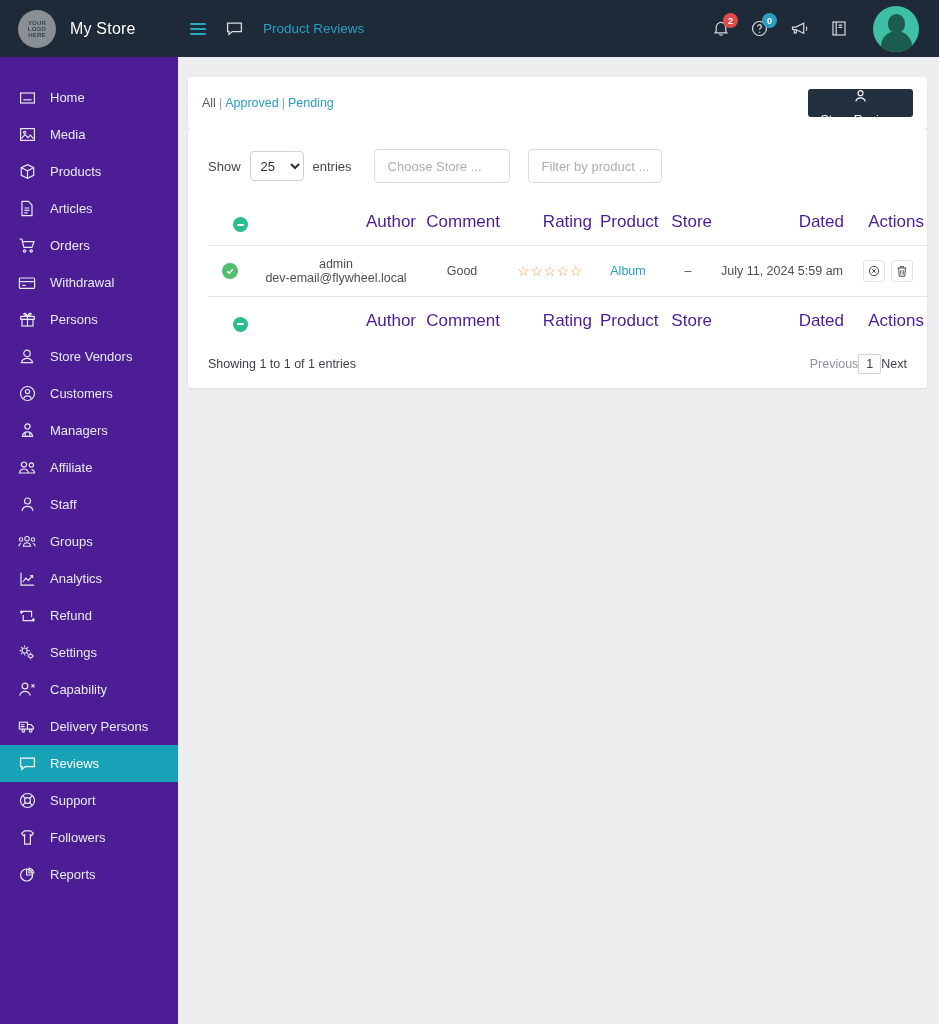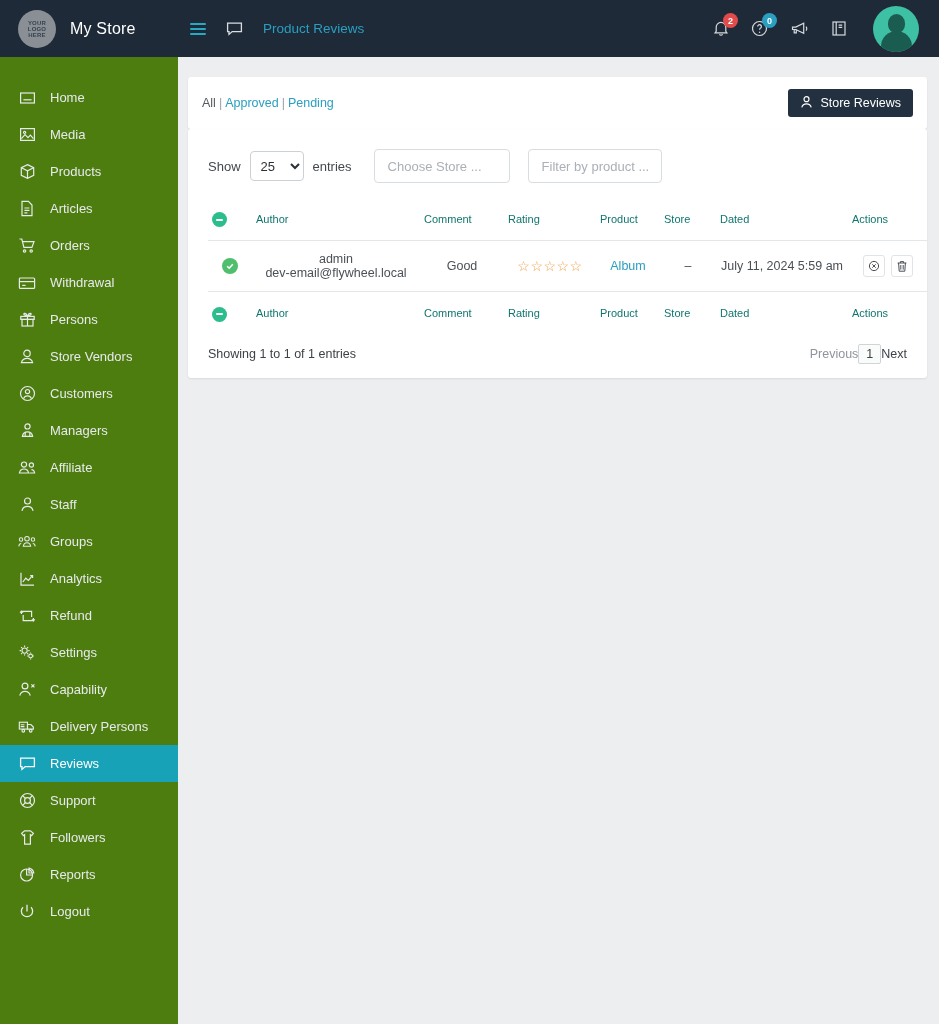--- a/index.html
+++ b/index.html
@@ -47,21 +47,21 @@
   .avatar {
     width:46px; height:46px; border-radius:50%;
     background:#3ec0a4; overflow:hidden; position:relative; margin-left:4px;
   }
   .avatar .head { position:absolute; width:17px; height:19px; border-radius:50% 50% 45% 45%; background:#1b5c50; left:14.5px; top:8px; }
   .avatar .body { position:absolute; width:31px; height:22px; border-radius:16px 16px 0 0; background:#1b5c50; left:7.5px; top:25px; }
 
   
   .sidebar {
     position:absolute; top:57px; left:0; width:178px; height:967px;
-    background:#4d7c0f; padding-top:22px; overflow:hidden;
+    background:#4c1d95; padding-top:22px; overflow:hidden;
   }
   .nav-item {
     display:flex; align-items:center; height:37px; padding-left:18px;
     color:#e7eaed; font-size:13px; cursor:pointer; gap:14px;
   }
   .nav-item.active { background:#17a2b8; color:#ffffff; }
   .nav-ico { width:18px; height:18px; display:flex; align-items:center; justify-content:center; flex:0 0 18px; }
   .nav-ico svg { display:block; }
 
   
@@ -71,20 +71,21 @@
 
   .filterbar { height:52px; display:flex; align-items:center; padding:0 14px 0 14px; }
   .statuslinks { font-size:12.5px; color:#555b61; }
   .statuslinks a { color:#2a9fc0; text-decoration:none; }
   .statuslinks .sep { color:#9aa1a8; margin:0 3px; }
   .store-rev-btn {
     margin-left:auto; background:#22303f; color:#ffffff; border:none;
     height:28px; border-radius:3px; padding:0 12px; font-size:12.5px;
     display:flex; align-items:center; gap:7px; cursor:pointer;
     font-family:"Liberation Sans", sans-serif;
+    flex-direction:column;
   }
 
   .panel { padding:20px 20px 14px 20px; }
 
   .controls { display:flex; align-items:center; gap:9px; margin-bottom:22px; }
   .controls .lbl { font-size:13px; color:#43484d; }
   .sel {
     height:30px; border:1px solid #ccd1d6; border-radius:4px;
     font-size:13px; padding:0 6px; color:#2b3137; background:#fff;
     font-family:"Liberation Sans", sans-serif; min-width:54px;
@@ -93,22 +94,22 @@
     height:34px; border:1px solid #d8dde1; border-radius:4px;
     font-size:13px; padding:0 13px; color:#2b3137; background:#fff;
     font-family:"Liberation Sans", sans-serif;
   }
   .txtin::placeholder { color:#aab0b6; }
   .in-store { width:136px; margin-left:13px; }
   .in-product { width:134px; margin-left:9px; }
 
   table.rev { width:100%; border-collapse:collapse; table-layout:fixed; }
   table.rev th {
-    color:#0f766e; font-size:11px; font-weight:normal;
-    padding:6px 4px 13px 4px; text-align:left;
+    color:#4c1d95; font-size:17px; font-weight:normal;
+    padding:6px 4px 13px 4px; text-align:right;
   }
   table.rev thead tr { border-bottom:1px solid #e4e7ea; }
   table.rev tfoot tr { border-top:1px solid #e4e7ea; }
   table.rev tfoot th { padding:13px 4px 6px 4px; }
   table.rev td {
     font-size:12.5px; color:#4b5055; text-align:center;
     padding:11px 4px; vertical-align:middle;
   }
   tbody tr { border-bottom:1px solid #e4e7ea; }
   .c-flag   { width:44px; }
@@ -457,29 +458,20 @@
       <span class="nav-ico">
           <svg width="17" height="17" viewBox="0 0 17 17" fill="none" stroke="currentColor" stroke-width="1.2">
             <circle cx="7.6" cy="9" r="6"></circle>
             <path d="M10 2.2a6 6 0 014.8 4.8H10z"></path>
             <path d="M7.6 3v6h6"></path>
           </svg>
         </span>
       <span>Reports</span>
     </div>
 
-    <div class="nav-item">
-      <span class="nav-ico">
-          <svg width="16" height="17" viewBox="0 0 16 17" fill="none" stroke="currentColor" stroke-width="1.3">
-            <path d="M8 1.8v6.6"></path>
-            <path d="M4 4.2a5.6 5.6 0 108 0"></path>
-          </svg>
-        </span>
-      <span>Logout</span>
-    </div>
   </div>
 
   <div class="main">
 
     <div class="card filterbar">
       <div class="statuslinks">
         <span>All</span><span class="sep">|</span><a href="#">Approved</a><span class="sep">|</span><a href="#">Pending</a>
       </div>
       <button class="store-rev-btn">
         <span>

